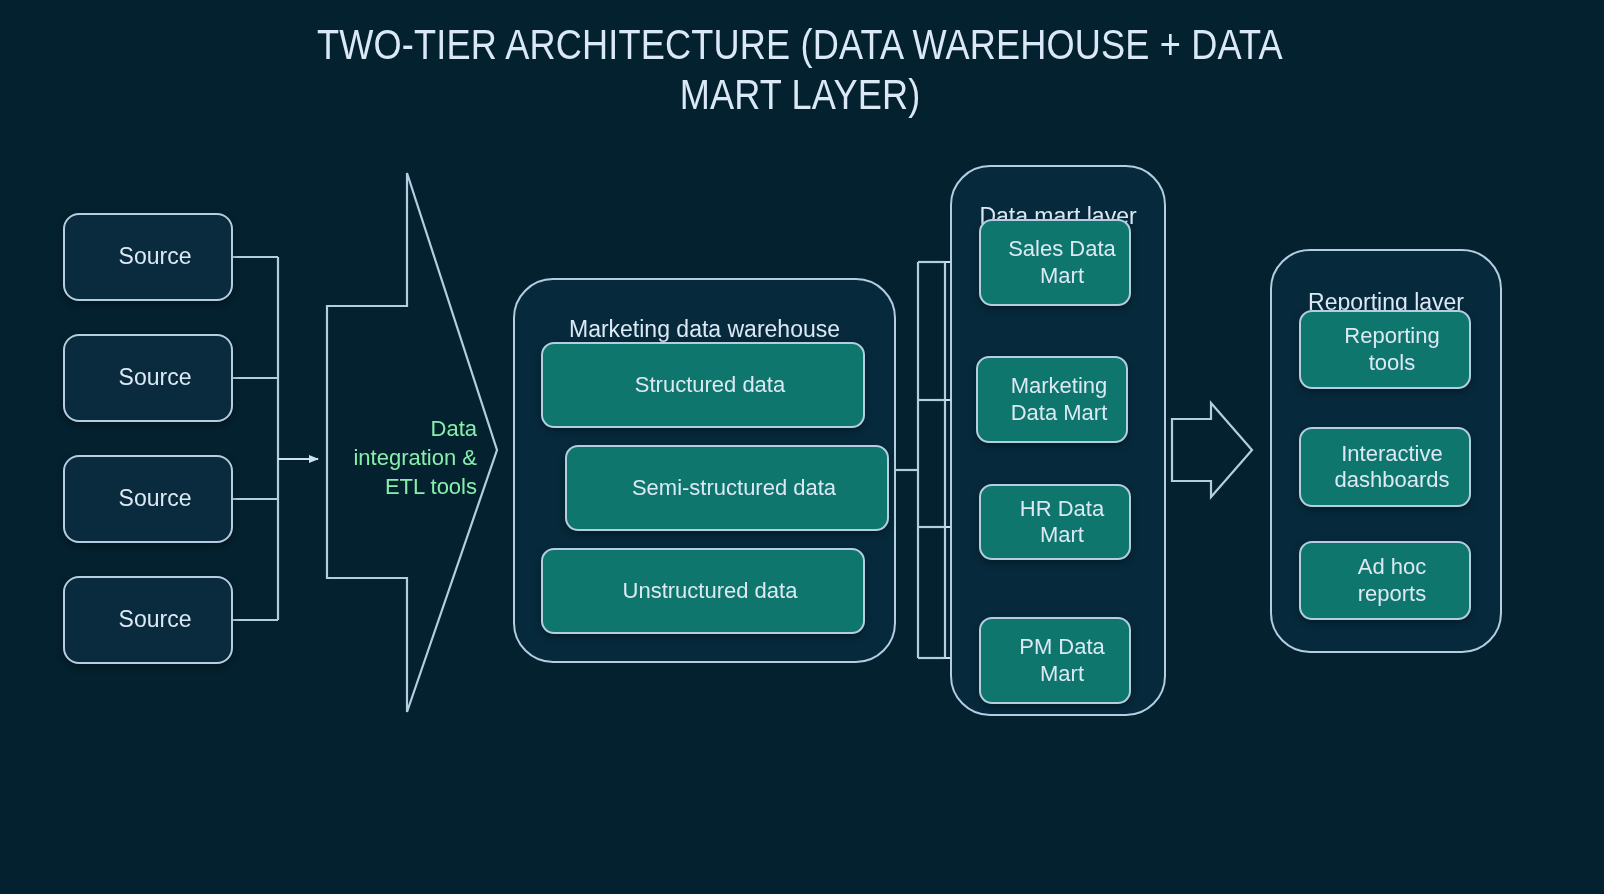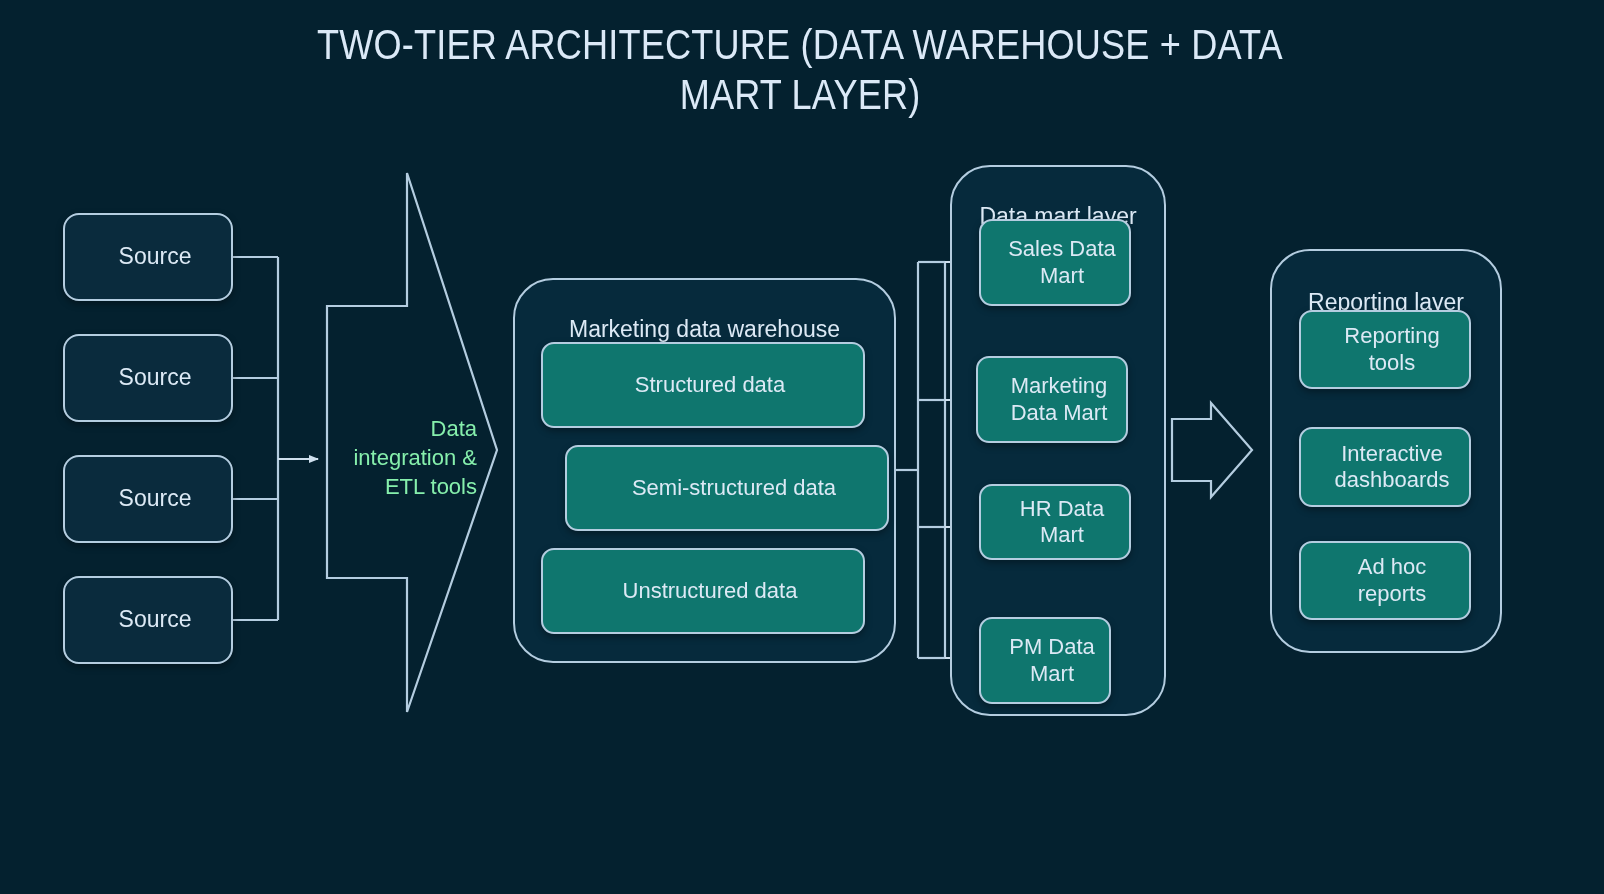--- a/index.html
+++ b/index.html
@@ -194,21 +194,21 @@
 
   <div class="container-box" style="left:950px; top:165px; width:216px; height:551px;">
     <div class="container-title" style="top:16px;">Data mart layer</div>
   </div>
   <div class="node inner-node" style="left:979px; top:219px; width:152px; height:87px;">Sales Data
 Mart</div>
   <div class="node inner-node" style="left:976px; top:356px; width:152px; height:87px;">Marketing
 Data Mart</div>
   <div class="node inner-node" style="left:979px; top:484px; width:152px; height:76px;">HR Data
 Mart</div>
-  <div class="node inner-node" style="left:979px; top:617px; width:132px; height:87px;">PM Data
+  <div class="node inner-node" style="left:979px; top:617px; width:152px; height:87px;">PM Data
 Mart</div>
 
   <div class="container-box" style="left:1270px; top:249px; width:232px; height:404px;">
     <div class="container-title" style="top:18px;">Reporting layer</div>
   </div>
   <div class="node inner-node" style="left:1299px; top:310px; width:172px; height:79px;">Reporting
 tools</div>
   <div class="node inner-node" style="left:1299px; top:427px; width:172px; height:80px;">Interactive
 dashboards</div>
   <div class="node inner-node" style="left:1299px; top:541px; width:172px; height:79px;">Ad hoc

